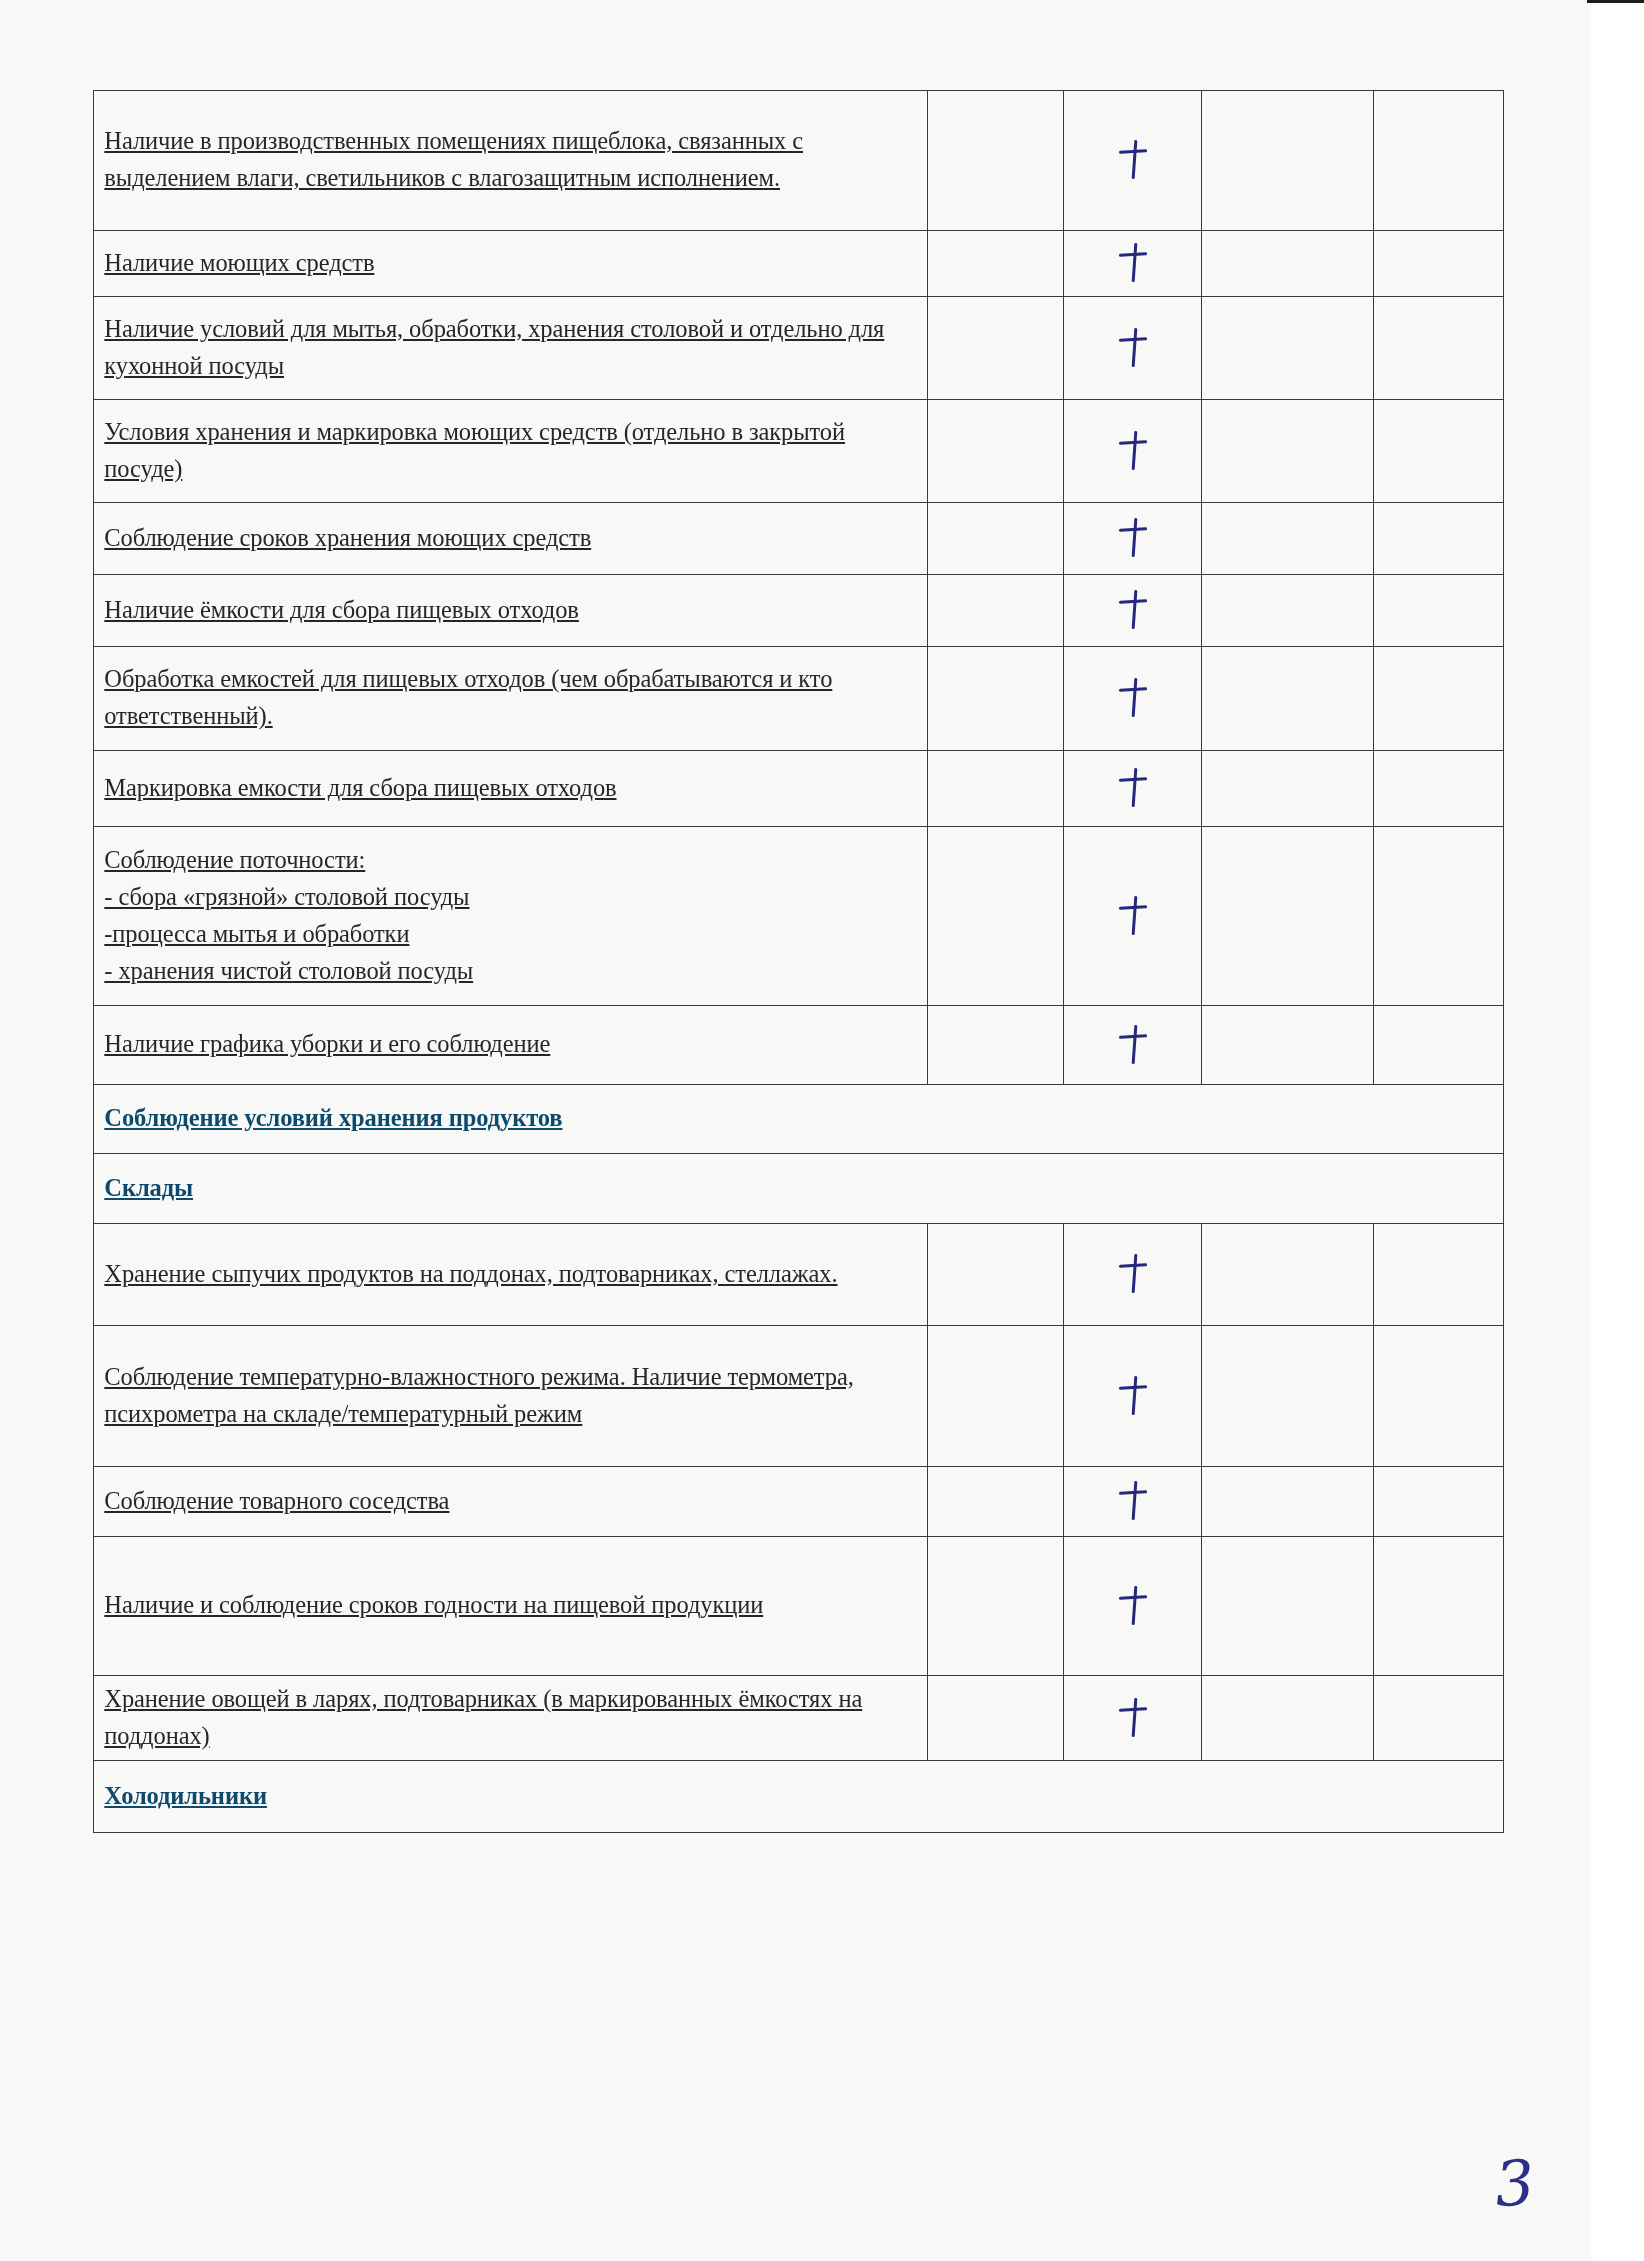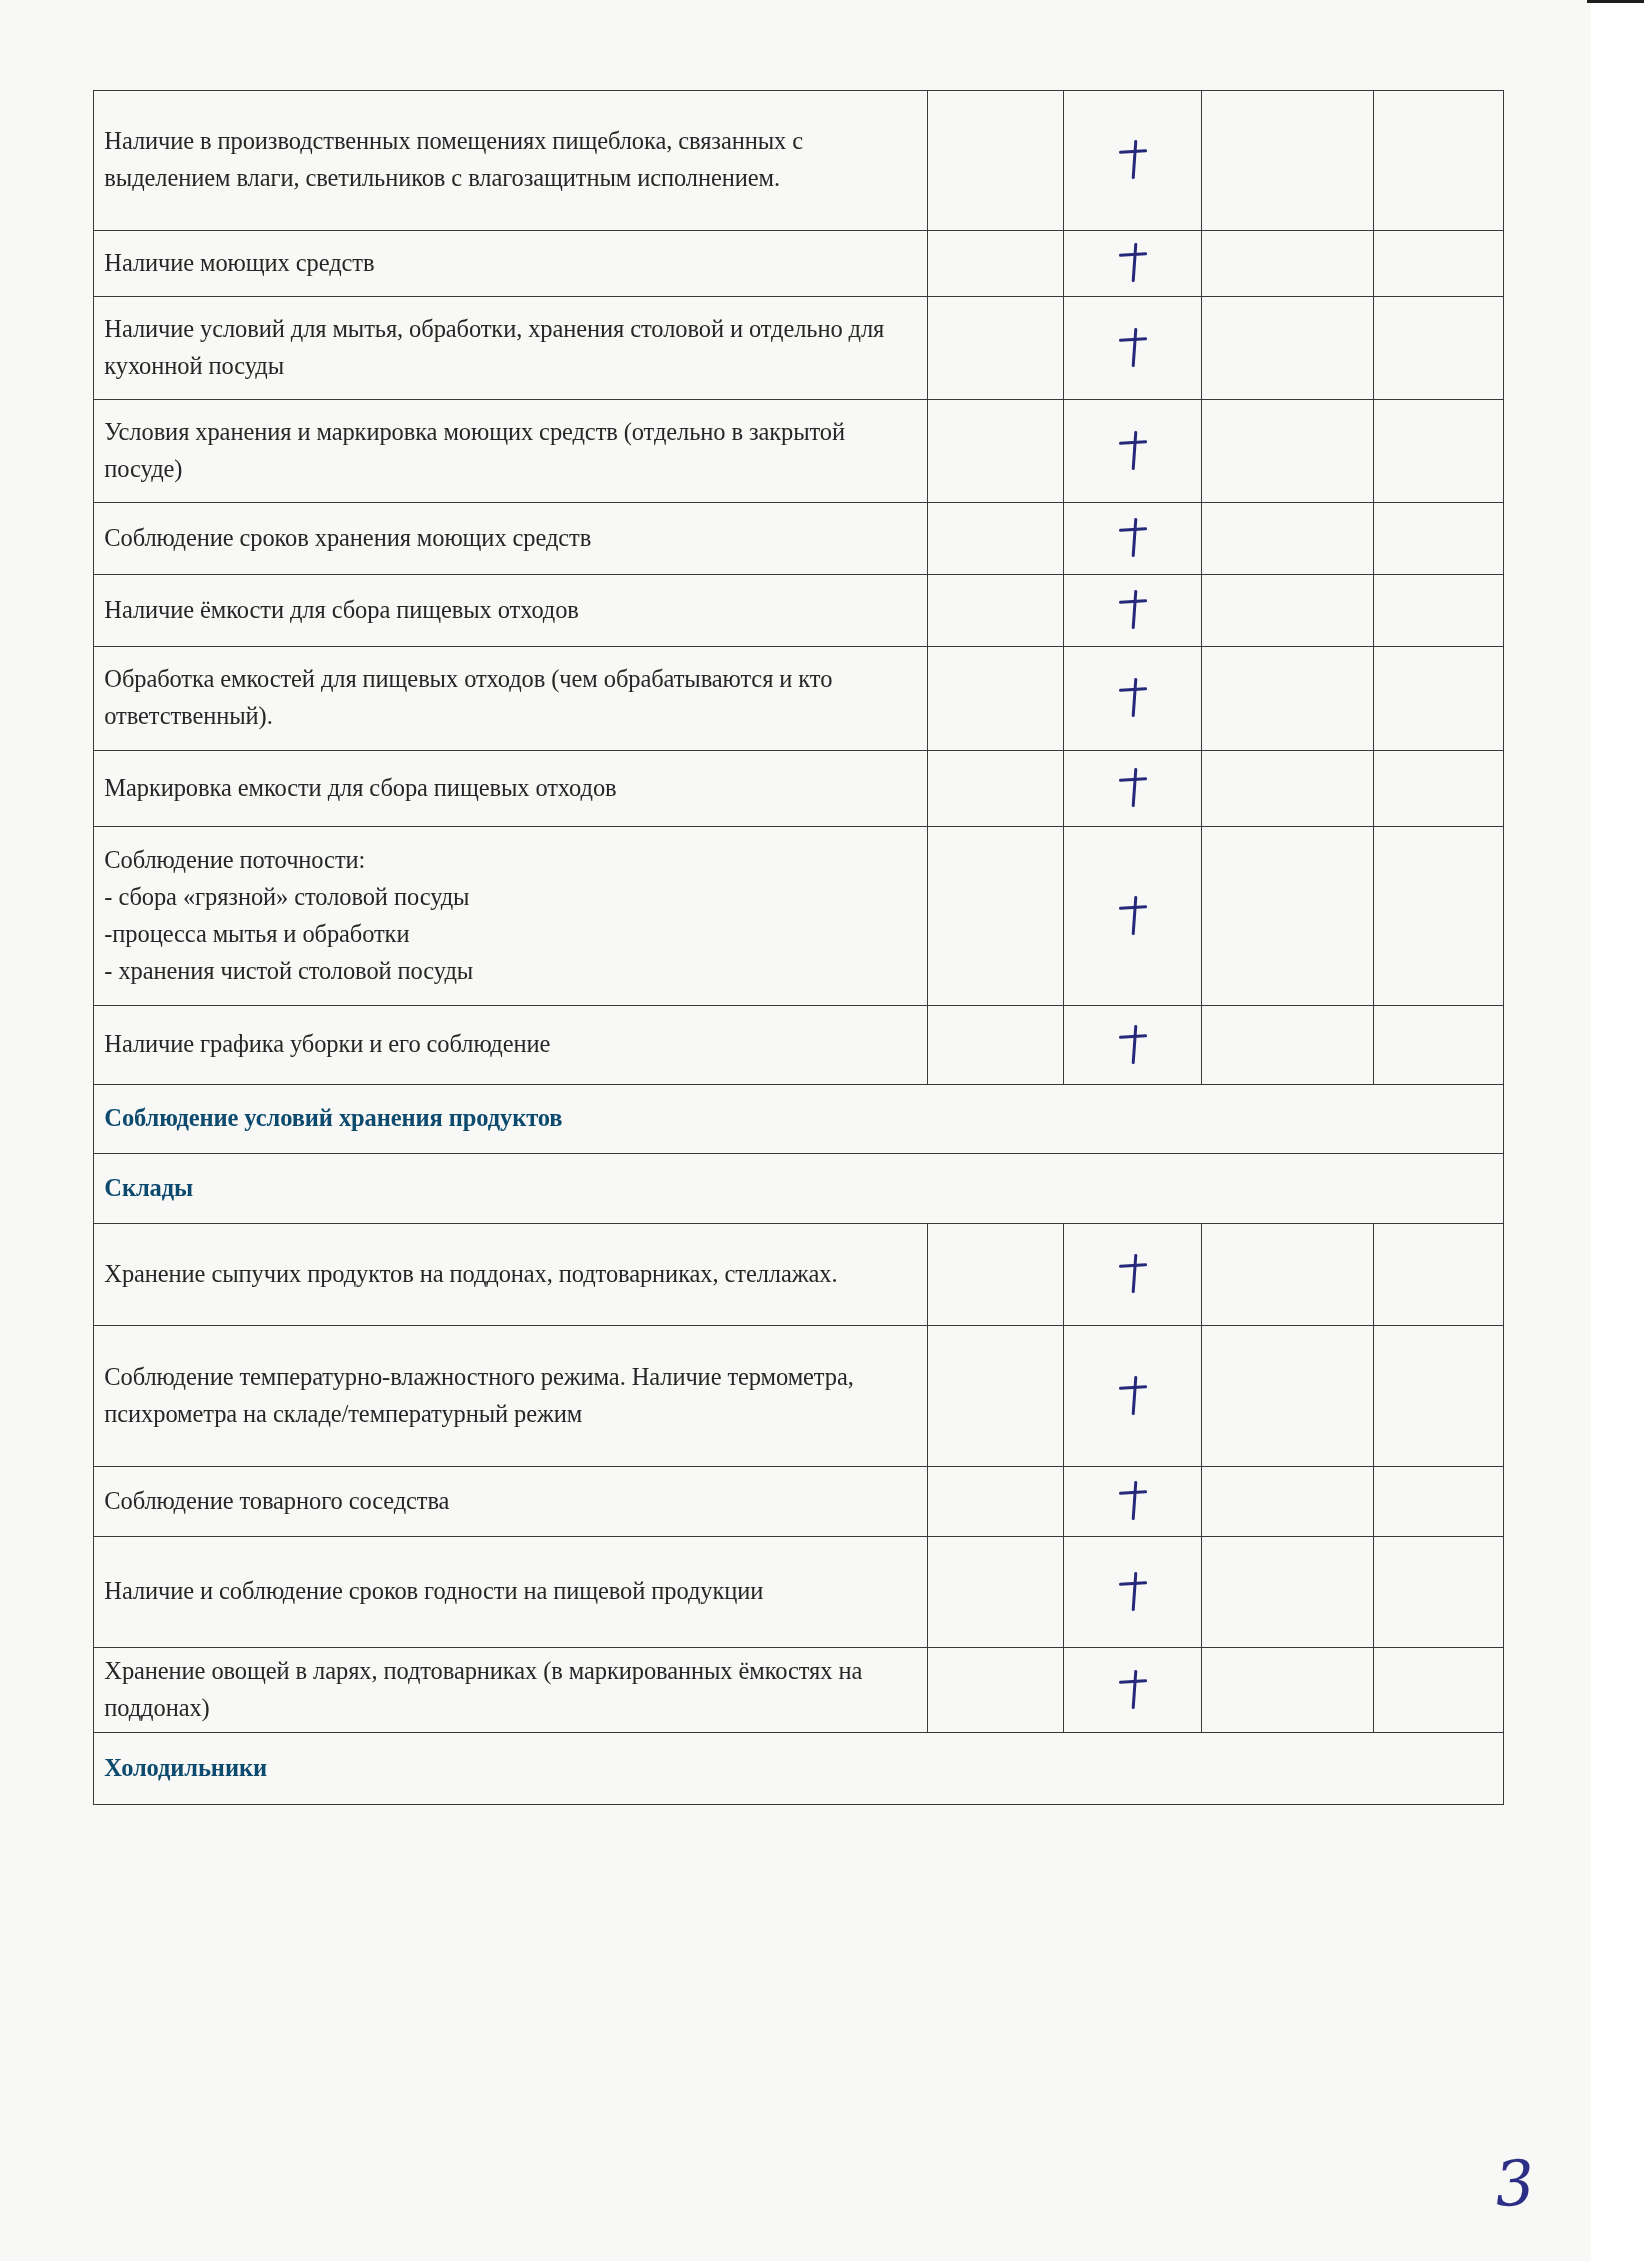--- a/index.html
+++ b/index.html
@@ -43,20 +43,21 @@
       vertical-align: middle;
       padding: 0;
       color: #2b2b2b;
     }
     .checklist td.label {
       padding: 3.9px 10.3px 6.4px 10.3px;
       font-size: 24.5px;
       line-height: 37px;
       color: #262626;
       letter-spacing: -0.1px;
+      text-decoration: underline;
     }
     .checklist tr.section td.label {
       font-weight: bold;
       color: #0c4a6e;
     }
     .checklist td.mark {
       text-align: center;
       position: relative;
     }
     .plus-mark {
@@ -206,21 +207,21 @@
         <td class="mark"></td>
         <td class="mark"></td>
       </tr>
       <tr class="item" style="height: 70px;">
         <td class="label" style="white-space: pre-line;">Соблюдение товарного соседства</td>
         <td class="mark"></td>
         <td class="mark"><span class="plus-mark" title="+"></span></td>
         <td class="mark"></td>
         <td class="mark"></td>
       </tr>
-      <tr class="item" style="height: 111px;">
+      <tr class="item" style="height: 139px;">
         <td class="label" style="white-space: pre-line;">Наличие и соблюдение сроков годности на пищевой продукции</td>
         <td class="mark"></td>
         <td class="mark"><span class="plus-mark" title="+"></span></td>
         <td class="mark"></td>
         <td class="mark"></td>
       </tr>
       <tr class="item" style="height: 74px;">
         <td class="label" style="white-space: pre-line;">Хранение овощей в ларях, подтоварниках (в маркированных ёмкостях на поддонах)</td>
         <td class="mark"></td>
         <td class="mark"><span class="plus-mark" title="+"></span></td>

